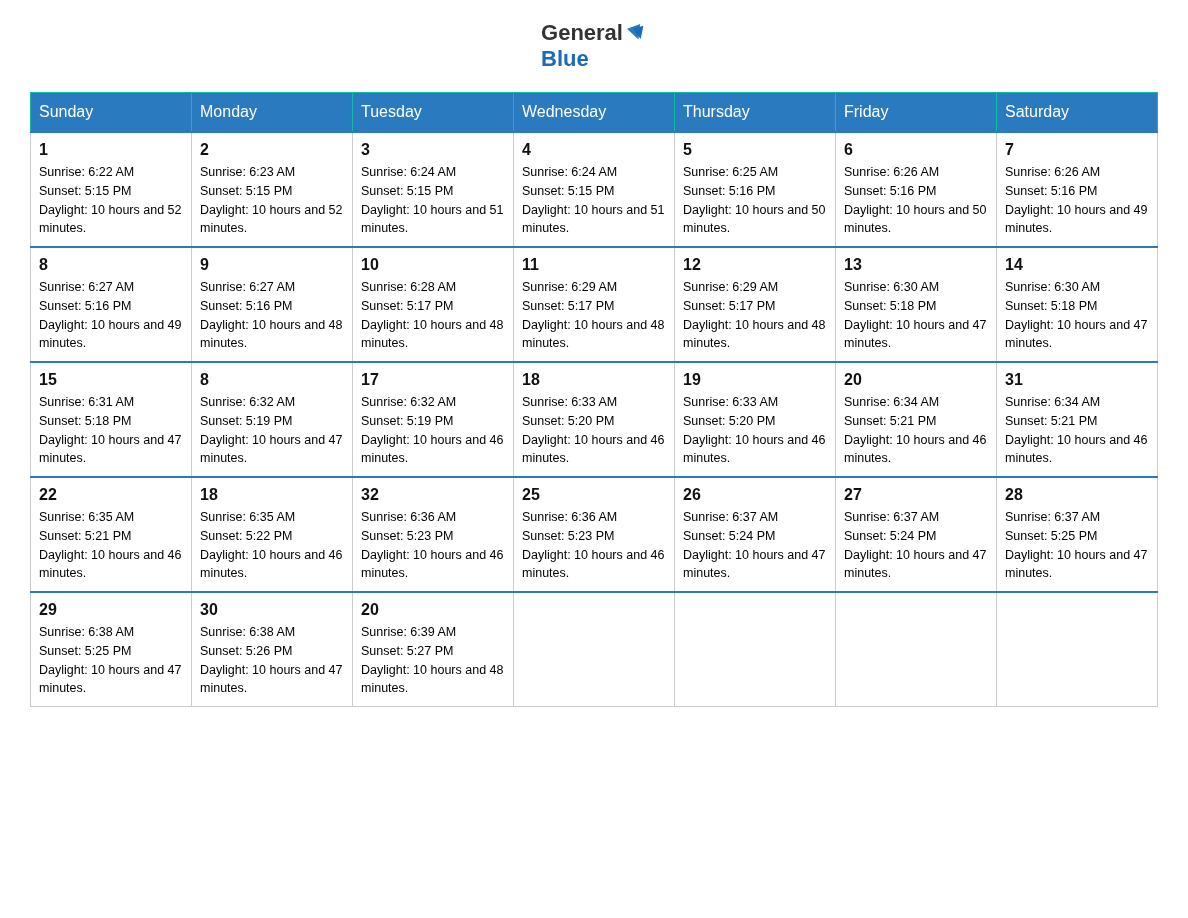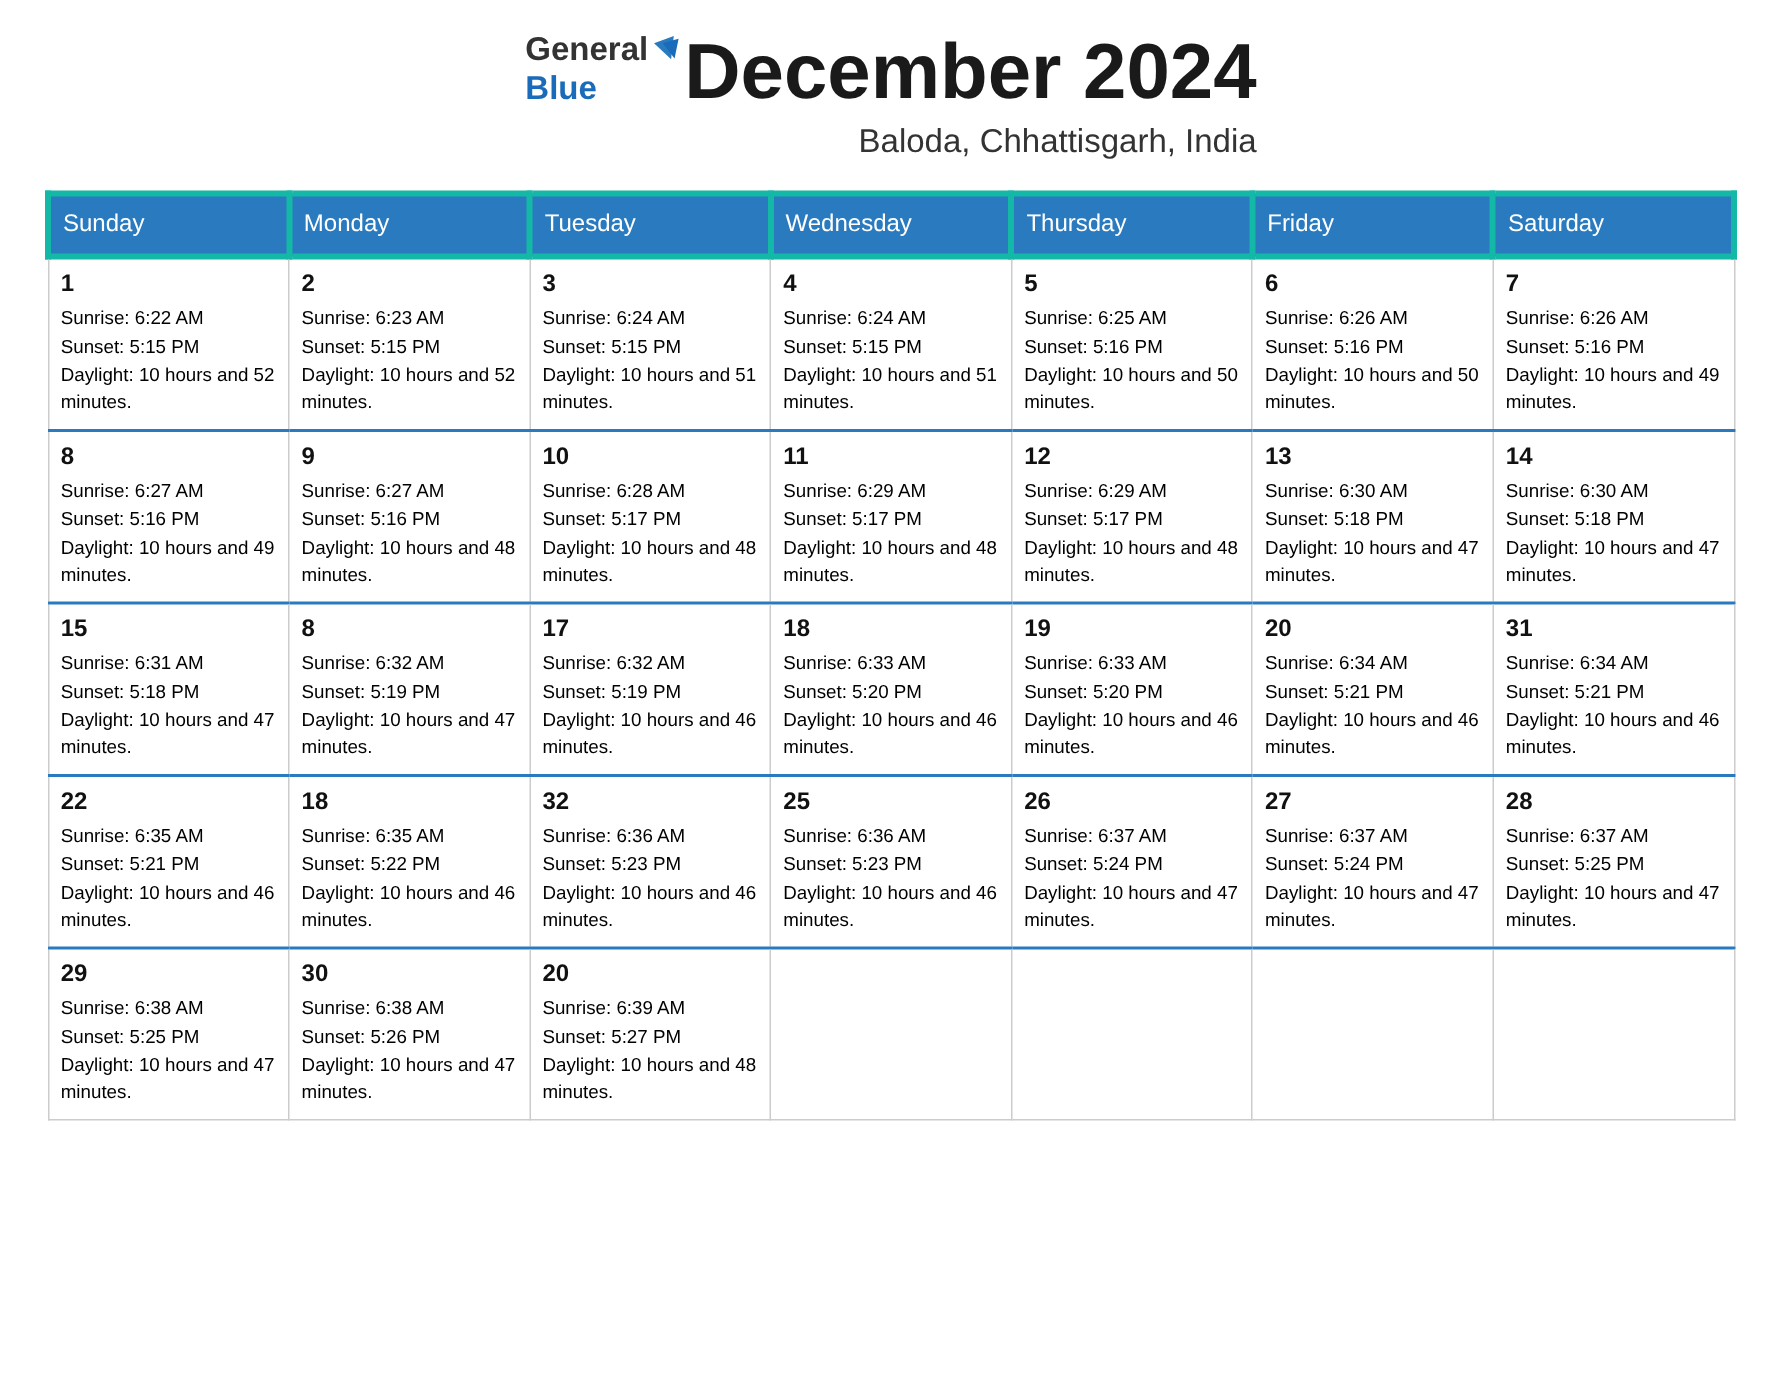--- a/index.html
+++ b/index.html
@@ -60,21 +60,21 @@
       border-collapse: collapse;
       table-layout: fixed;
     }
     .calendar-table thead tr th {
       background-color: #2a7abf;
       color: #ffffff;
       padding: 10px 8px;
       font-size: 16px;
       font-weight: normal;
       text-align: left;
-      border: 4px solid #14b8a6;
+      border: 1px solid #14b8a6;
     }
     .calendar-table tbody tr td {
       vertical-align: top;
       padding: 8px;
       border: 1px solid #cccccc;
       border-top: 2px solid #2a7abf;
       font-size: 13px;
       color: #333;
       height: 100px;
     }
@@ -103,24 +103,20 @@
       <span class="logo-general">General</span>
       <span class="logo-blue-arrow">
         <svg width="22" height="22" viewBox="0 0 22 22">
           <polygon points="4,4 18,4 11,18" fill="#2a7abf" transform="rotate(-20,11,11)"></polygon>
           <polygon points="9,6 20,6 14,18" fill="#1a6bba" transform="rotate(-15,11,11)"></polygon>
         </svg>
       </span>
     </div>
     <span class="logo-blue-text">Blue</span>
   </div>
-  <div class="title-area">
-    <div class="month-title">December 2024</div>
-    <div class="location-subtitle">Baloda, Chhattisgarh, India</div>
-  </div>
 </div>
 
 <table class="calendar-table">
   <thead>
     <tr>
       <th>Sunday</th>
       <th>Monday</th>
       <th>Tuesday</th>
       <th>Wednesday</th>
       <th>Thursday</th>

